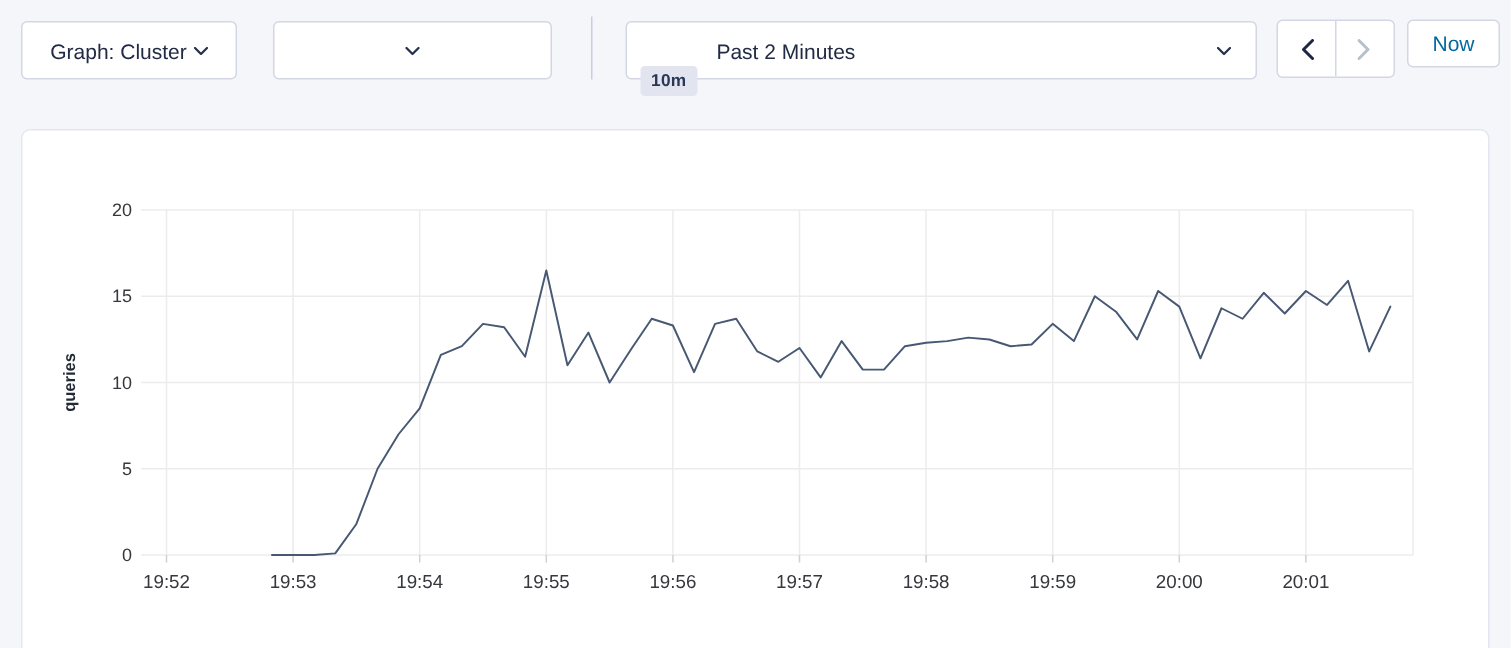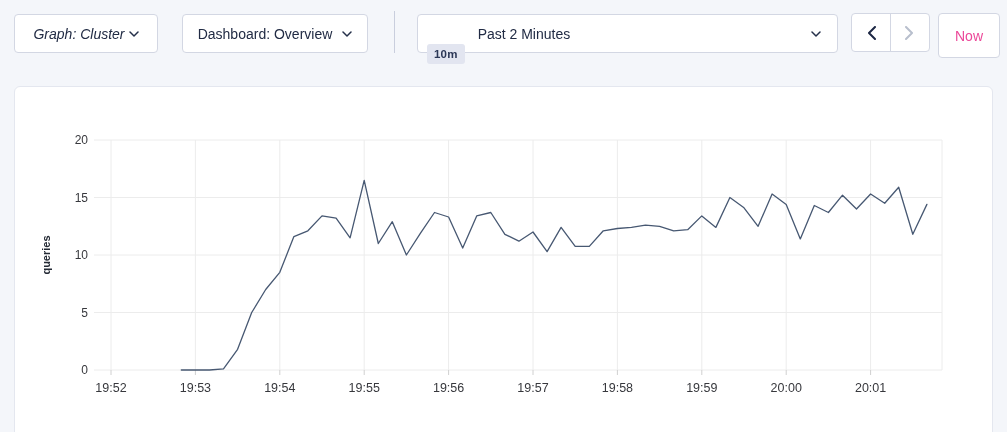--- a/index.html
+++ b/index.html
@@ -8,36 +8,36 @@
     background:#f4f6fa;
     font-family:"Liberation Sans", sans-serif;
     -webkit-font-smoothing:antialiased;
   }
   .ctrl {
     position:absolute; box-sizing:border-box;
     background:#fff; border:1px solid #d3d7e3; border-radius:4px;
     display:flex; align-items:center;
     color:#212b44; font-size:14px; cursor:pointer;
   }
-  #graph-dropdown   { left:14px;  top:14px; width:144px; height:39px; justify-content:center; gap:4px;font-style:italic; }
+  #graph-dropdown   { left:14px;  top:14px; width:144px; height:39px; justify-content:center; gap:4px; }
   #dashboard-dropdown { left:182px; top:14px; width:186px; height:39px; justify-content:center; gap:10px; }
   .toolbar-divider  { position:absolute; left:394px; top:11px; width:1px; height:42px; background:#c9cedd; }
   #time-picker      { left:417px; top:14px; width:421px; height:39px; padding:0 16px 0 9px; gap:13px; }
   .time-badge {
     background:#e2e5f0; color:#2b3756; font-weight:bold; font-size:11.5px;
     padding:4px 7px; border-radius:3px; letter-spacing:.2px;margin-top:41px;
   }
   .flex-spacer { flex:1; }
   #range-nav { left:851px; top:13px; width:79px; height:39px; padding:0; overflow:hidden; }
   #range-nav .cell {
     width:39px; height:100%; display:flex; align-items:center; justify-content:center;
   }
   #range-nav .cell-divider { width:1px; height:100%; background:#d3d7e3; }
-  #now-button { left:938px; top:13px; width:62px; height:45px; justify-content:center;
-    color:#ec4899; font-size:14px; }
+  #now-button { left:938px; top:13px; width:62px; height:32px; justify-content:center;
+    color:#0369a1; font-size:14px; }
   .panel {
     position:absolute; left:14px; top:86px; width:979px; height:400px;
     box-sizing:border-box; background:#fff;
     border:1px solid #e4e7ef; border-radius:6px;
   }
   .title-wrap { text-align:center; margin-top:15px; position:relative; z-index:2; }
   .chart-title {
     display:inline-block; color:#1e3766; font-weight:bold; font-size:14.5px;
     border-bottom:1px dashed #bcc6da; padding-bottom:3px; cursor:help;
   }
@@ -47,21 +47,20 @@
 <body>
 
 <div class="ctrl" id="graph-dropdown">
   <span>Graph: Cluster</span>
   <svg width="10" height="6">
     <path d="M1 1 L5 5 L9 1" stroke="#25304a" stroke-width="1.5" fill="none" stroke-linecap="round" stroke-linejoin="round"></path>
   </svg>
 </div>
 
 <div class="ctrl" id="dashboard-dropdown">
-  <span>Dashboard: Overview</span>
   <svg width="10" height="6">
     <path d="M1 1 L5 5 L9 1" stroke="#25304a" stroke-width="1.5" fill="none" stroke-linecap="round" stroke-linejoin="round"></path>
   </svg>
 </div>
 
 <div class="toolbar-divider"></div>
 
 <div class="ctrl" id="time-picker">
   <span class="time-badge">10m</span>
   <span>Past 2 Minutes</span>

